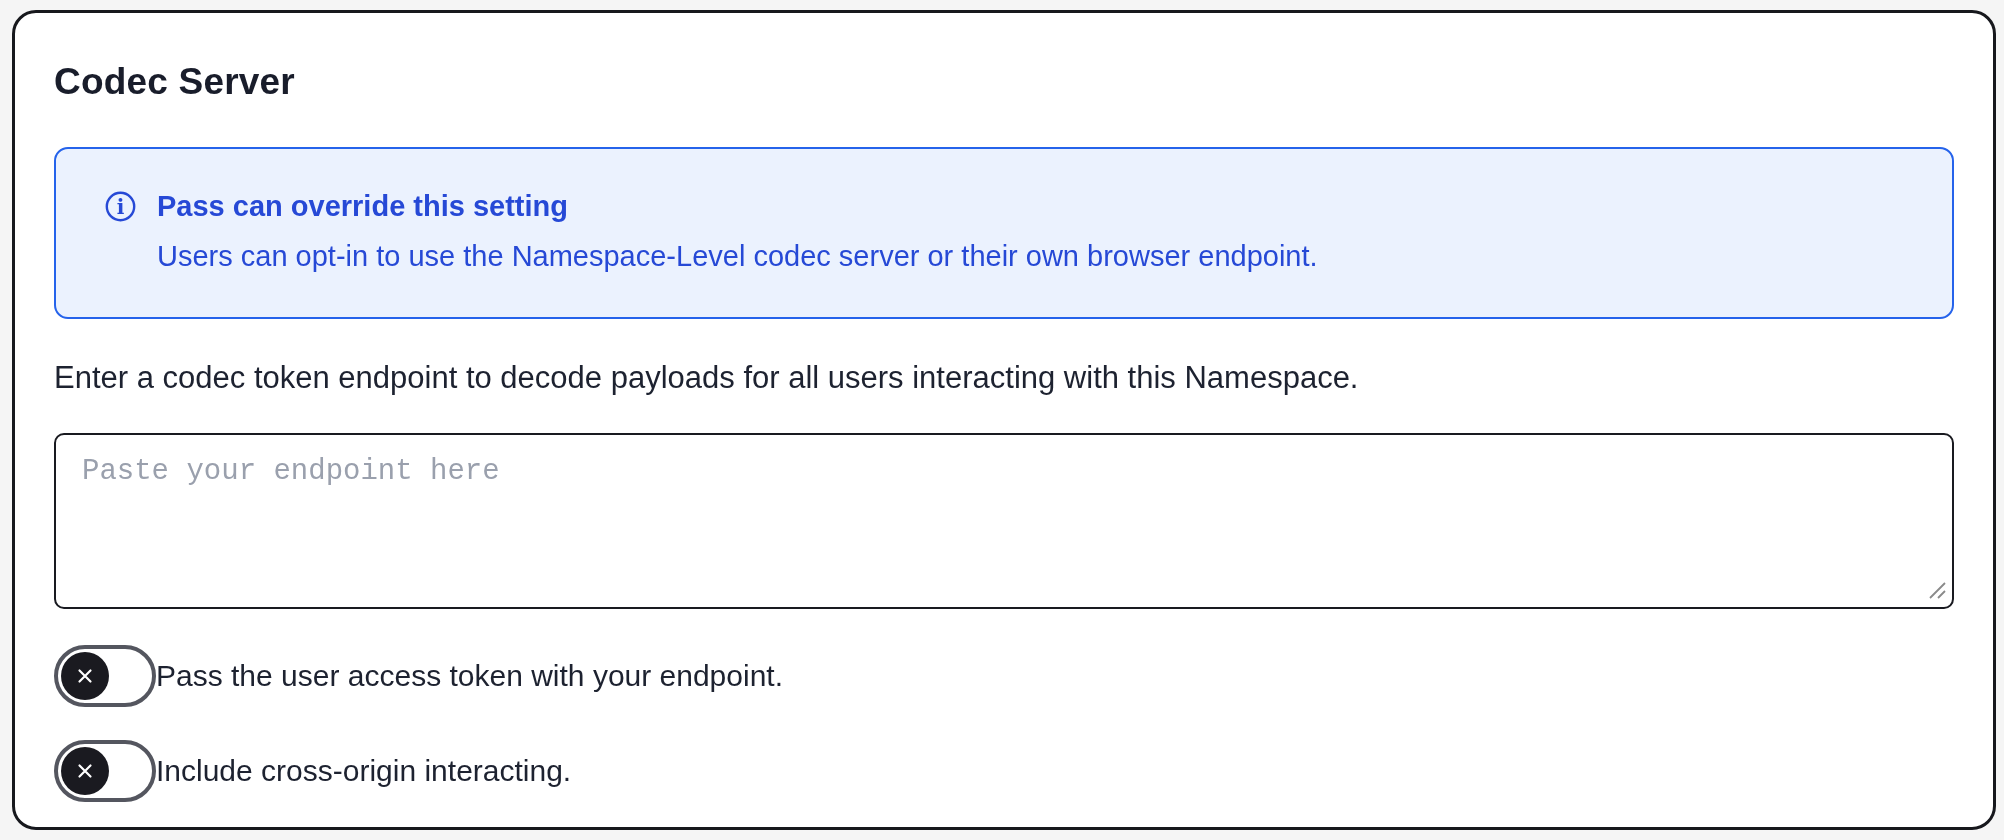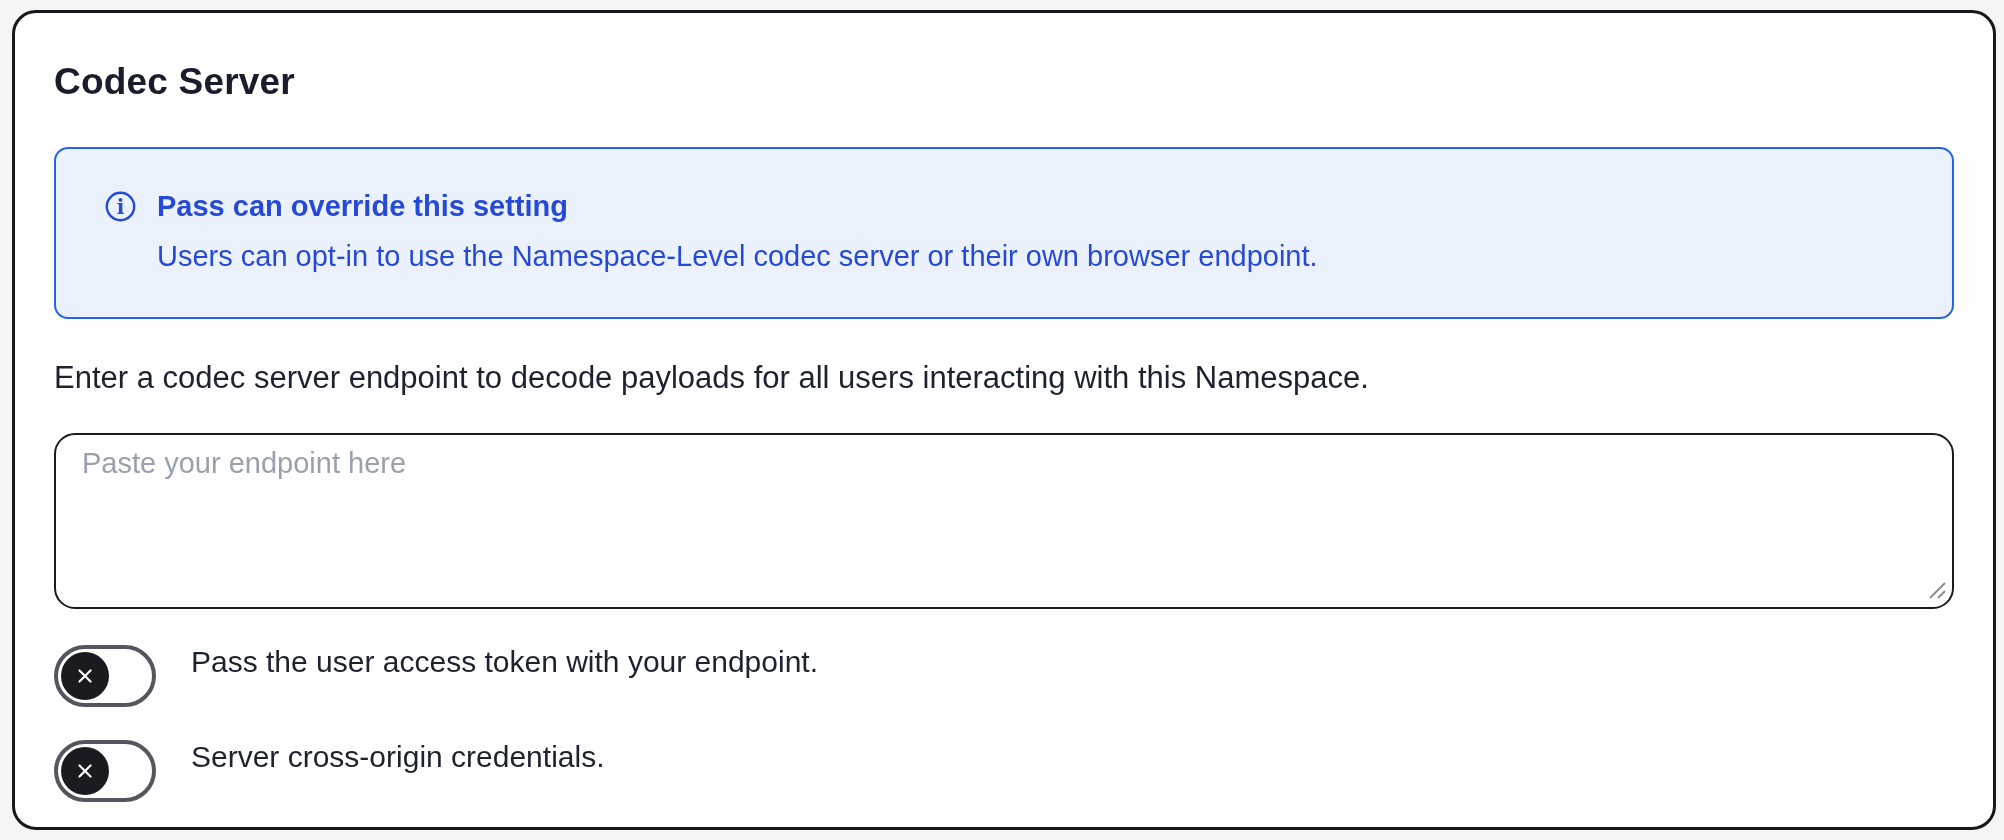--- a/index.html
+++ b/index.html
@@ -67,37 +67,37 @@
     margin-top: 37px;
     width: 1900px;
   }
   .endpoint-input {
     box-sizing: border-box;
     display: block;
     width: 1900px;
     height: 176px;
     background: #ffffff;
     border: 2px solid #191a20;
-    border-radius: 21px;
-    padding: 12px 26px;
-    font-family: Liberation Sans, sans-serif;
+    border-radius: 10px;
+    padding: 20px 26px;
+    font-family: Liberation Mono, monospace;
     font-size: 29px;
     color: #1d2230;
     resize: none;
   }
   .endpoint-input::placeholder { color: #9aa0ad; opacity: 1; }
   .resize-handle {
     position: absolute;
     right: 6px;
     bottom: 8px;
     line-height: 0;
   }
   .toggle-row {
     display: flex;
-    gap: 35px;
+    align-items: center;
     height: 62px;
     margin-top: 36px;
   }
   .toggle-row.second { margin-top: 33px; }
   .toggle {
     box-sizing: border-box;
     position: relative;
     width: 102px;
     height: 62px;
     background: #ffffff;
@@ -137,21 +137,21 @@
         <svg width="31" height="31" viewBox="0 0 31 31">
           <circle cx="15.5" cy="15.5" r="13.7" fill="none" stroke="#2649d6" stroke-width="2.4"></circle>
           <text x="15.5" y="22.5" text-anchor="middle" font-family="DejaVu Serif, serif" font-size="20" font-weight="600" fill="#2649d6">i</text>
         </svg>
       </span>
       <h2 class="alert-title">Pass can override this setting</h2>
     </div>
     <p class="alert-body">Users can opt-in to use the Namespace-Level codec server or their own browser endpoint.</p>
   </section>
 
-  <p class="desc">Enter a codec server endpoint to decode payloads for all users interacting with this Namespace.</p>
+  <p class="desc">Enter a codec token endpoint to decode payloads for all users interacting with this Namespace.</p>
 
   <div class="textarea-wrap">
     <textarea class="endpoint-input" placeholder="Paste your endpoint here" style=""></textarea>
     <span class="resize-handle">
       <svg width="22" height="22" viewBox="0 0 22 22">
         <path d="M4 19 L19 4 M12 19 L19 12" stroke="#8a8a8a" stroke-width="1.8" fill="none"></path>
       </svg>
     </span>
   </div>
 
@@ -167,16 +167,16 @@
   </div>
 
   <div class="toggle-row second">
     <button class="toggle" role="switch" aria-checked="false">
       <span class="toggle-thumb">
         <svg width="24" height="24" viewBox="0 0 24 24">
           <path d="M6.5 6.5 L17.5 17.5 M17.5 6.5 L6.5 17.5" stroke="#ffffff" stroke-width="2.2" stroke-linecap="round" fill="none"></path>
         </svg>
       </span>
     </button>
-    <span class="toggle-label">Server cross-origin credentials.</span>
+    <span class="toggle-label">Include cross-origin interacting.</span>
   </div>
 
 </main>
 
 </body></html>

